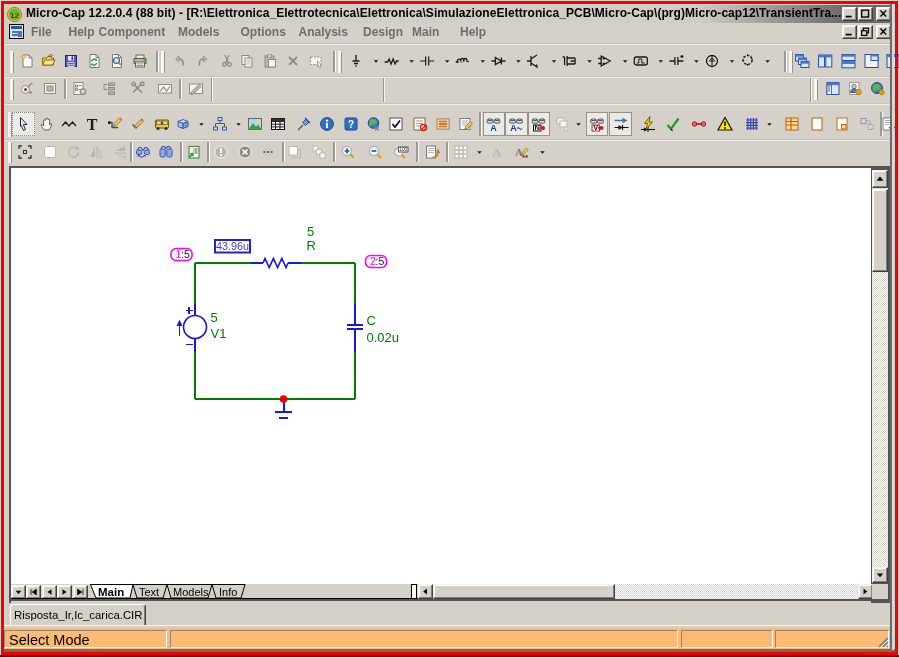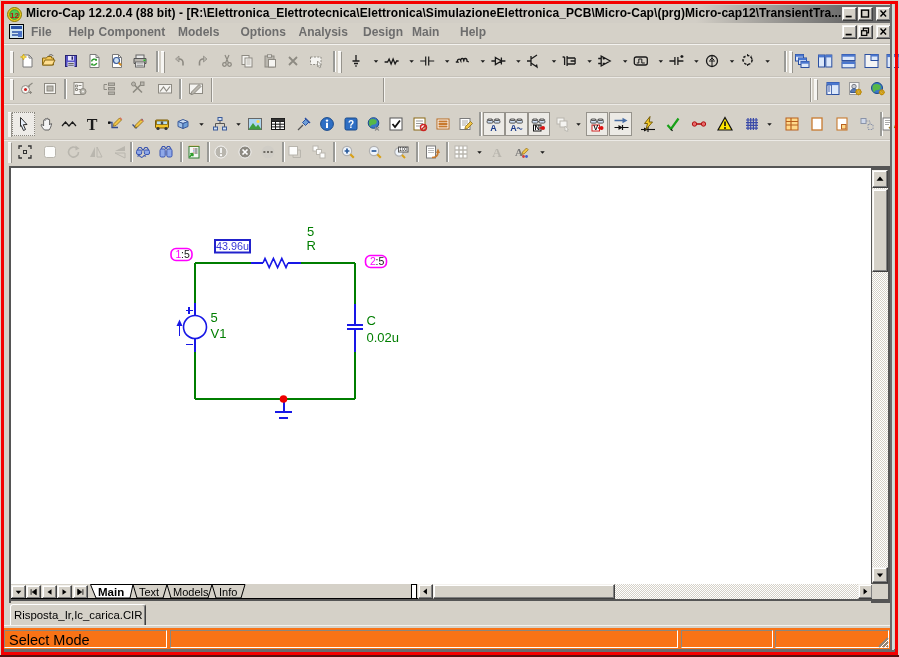--- a/index.html
+++ b/index.html
@@ -36,21 +36,21 @@
 #canvasborder{position:absolute;left:9px;top:166px;width:883px;height:437px;background:#555;}
 #canvas{position:absolute;left:11px;top:168px;width:860px;height:416px;background:#fff;}
 
 .sb{position:absolute;background:#d5d1c8;}
 .sbtrack{background:repeating-conic-gradient(#ffffff 0% 25%,#d5d1c8 0% 50%);background-size:2px 2px;}
 .sbbtn{position:absolute;background:#d5d1c8;border-top:1px solid #f4f2ee;border-left:1px solid #f4f2ee;border-right:1px solid #404040;border-bottom:1px solid #404040;box-shadow:inset -1px -1px 0 #808080,inset 1px 1px 0 #fff;box-sizing:border-box;}
 .arrowglyph{position:absolute;left:0;top:0;width:100%;height:100%;}
 
 #tabstrip{position:absolute;left:11px;top:584px;width:860px;height:29px;background:#d5d1c8;}
 #doctabrow{position:absolute;left:4px;top:603px;width:887px;height:23px;background:#d5d1c8;}
-#statusbar{position:absolute;left:4px;top:628px;width:887px;height:22px;background:#f97316;}
+#statusbar{position:absolute;left:4px;top:628px;width:887px;height:22px;background:#fdba74;}
 .spanel{position:absolute;top:2px;height:18px;border-top:1px solid #8a877f;border-left:1px solid #8a877f;border-right:1px solid #fff;border-bottom:1px solid #fff;box-sizing:border-box;font-size:12px;}
 </style>
 </head>
 <body>
 <div id="win">
 
  <div id="title">
   <svg style="position:absolute;left:3px;top:2px" width="15" height="15" viewBox="0 0 15 15">
    <circle cx="7.5" cy="7.5" r="7" fill="#e8c820" stroke="#8a7a00" stroke-width="1"></circle>
    <circle cx="7.5" cy="7.5" r="4.8" fill="#52c852" stroke="#2a8a2a" stroke-width="0.8"></circle>

